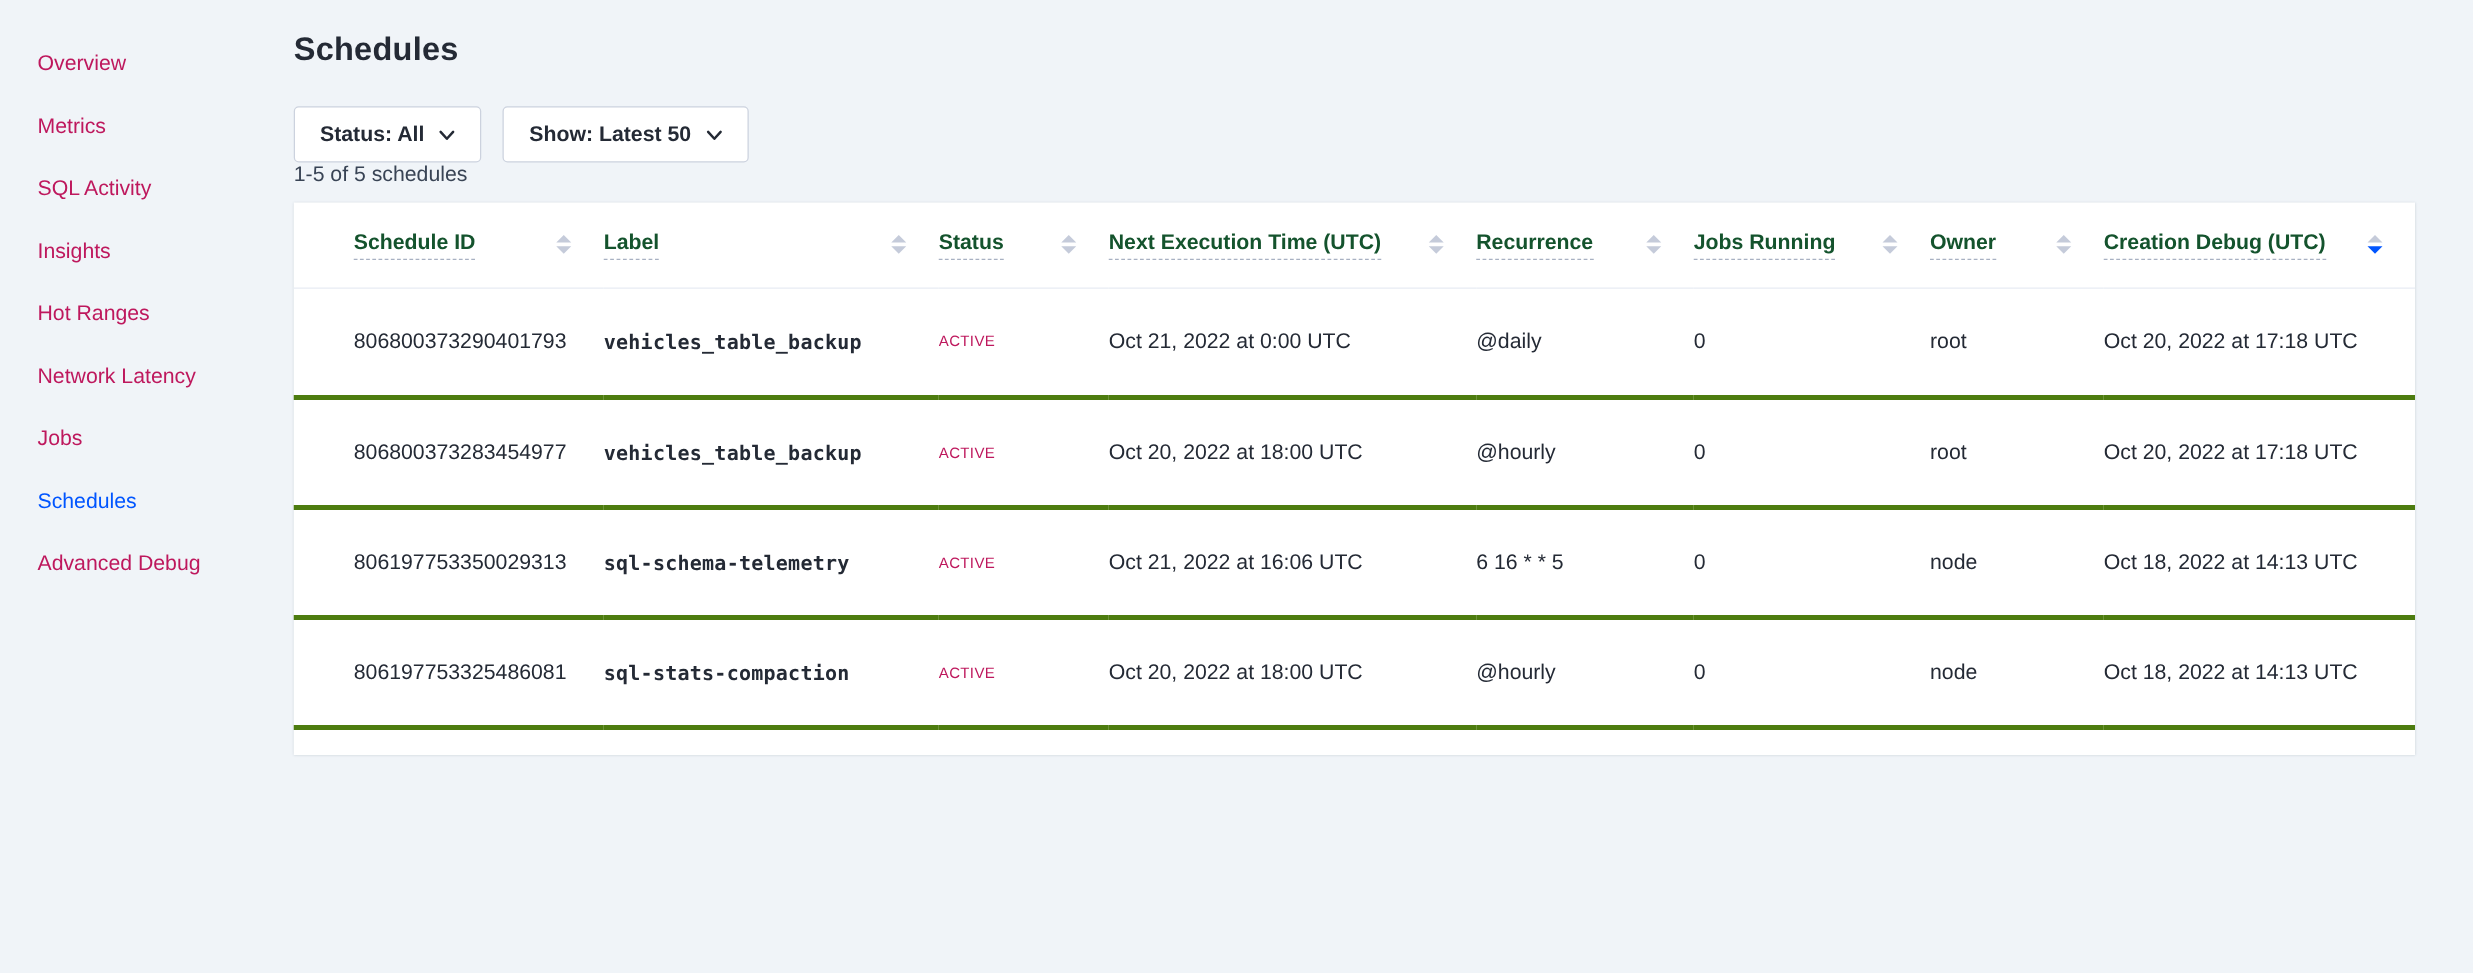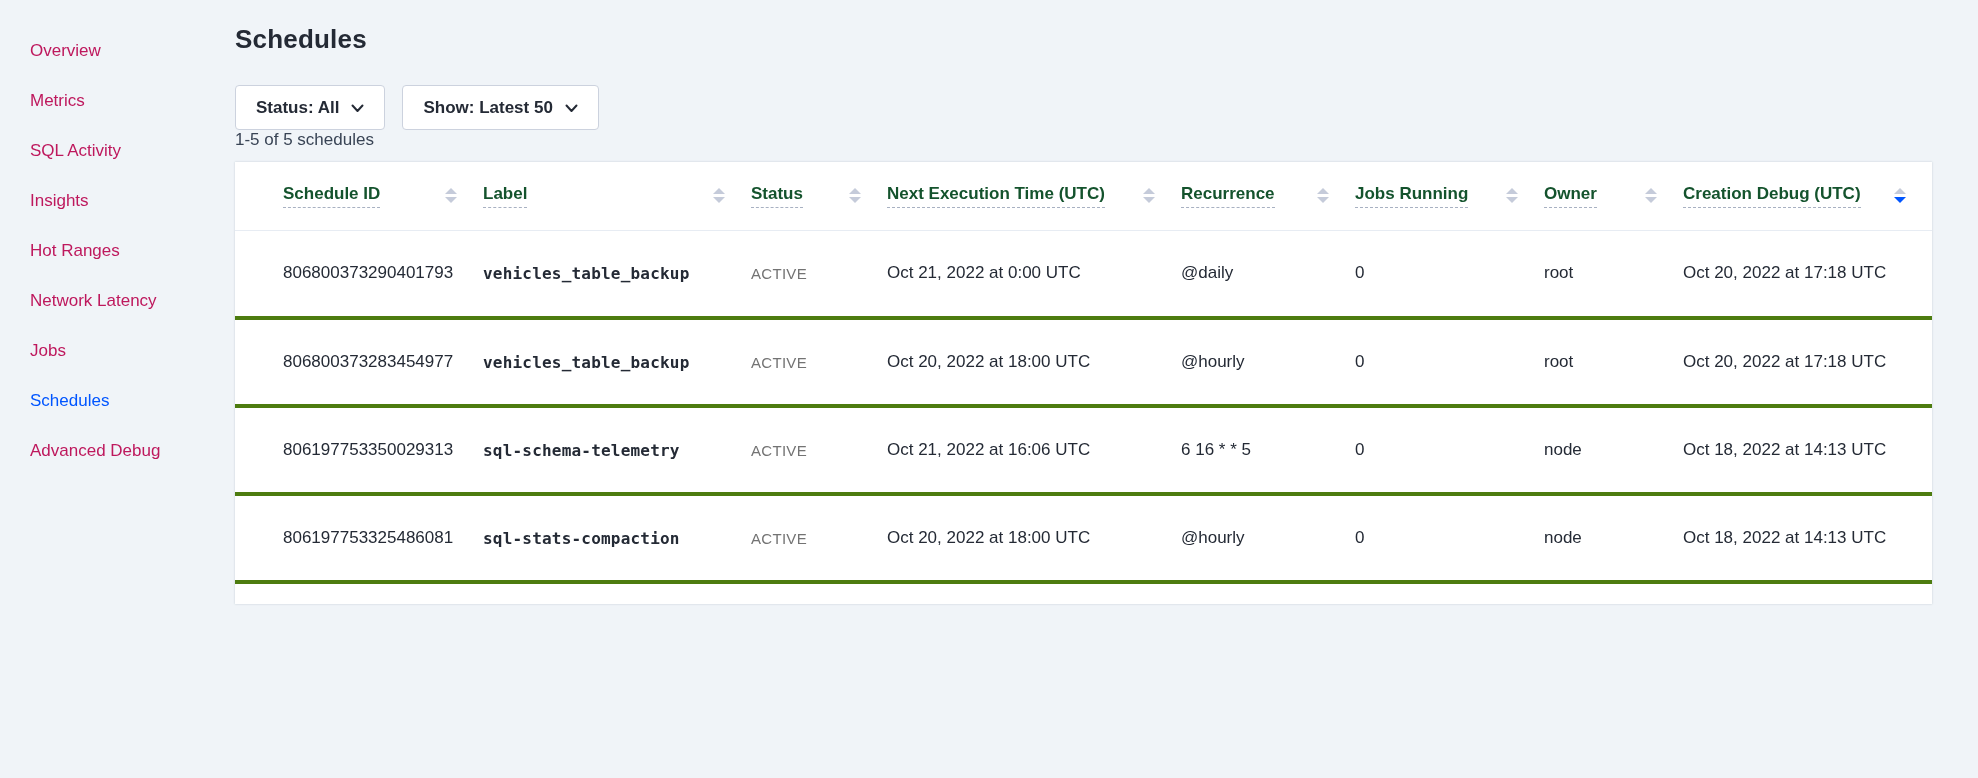--- a/index.html
+++ b/index.html
@@ -145,22 +145,22 @@
   }
   tr.data-row { cursor: pointer; }
   td.cell-label {
     font-family: "DejaVu Sans Mono", monospace;
     font-weight: bold;
     font-size: 16px;
     letter-spacing: 0.2px;
     margin-top: 28px;
   }
   td.cell-status {
-    font-size: 15px;
-    color: #737373;
+    font-size: 12px;
+    color: #be185d;
     letter-spacing: 0.3px;
   }
 </style>
 </head>
 <body>
 
 <nav class="sidebar">
   <div class="nav-item">Overview</div>
   <div class="nav-item">Metrics</div>
   <div class="nav-item">SQL Activity</div>

